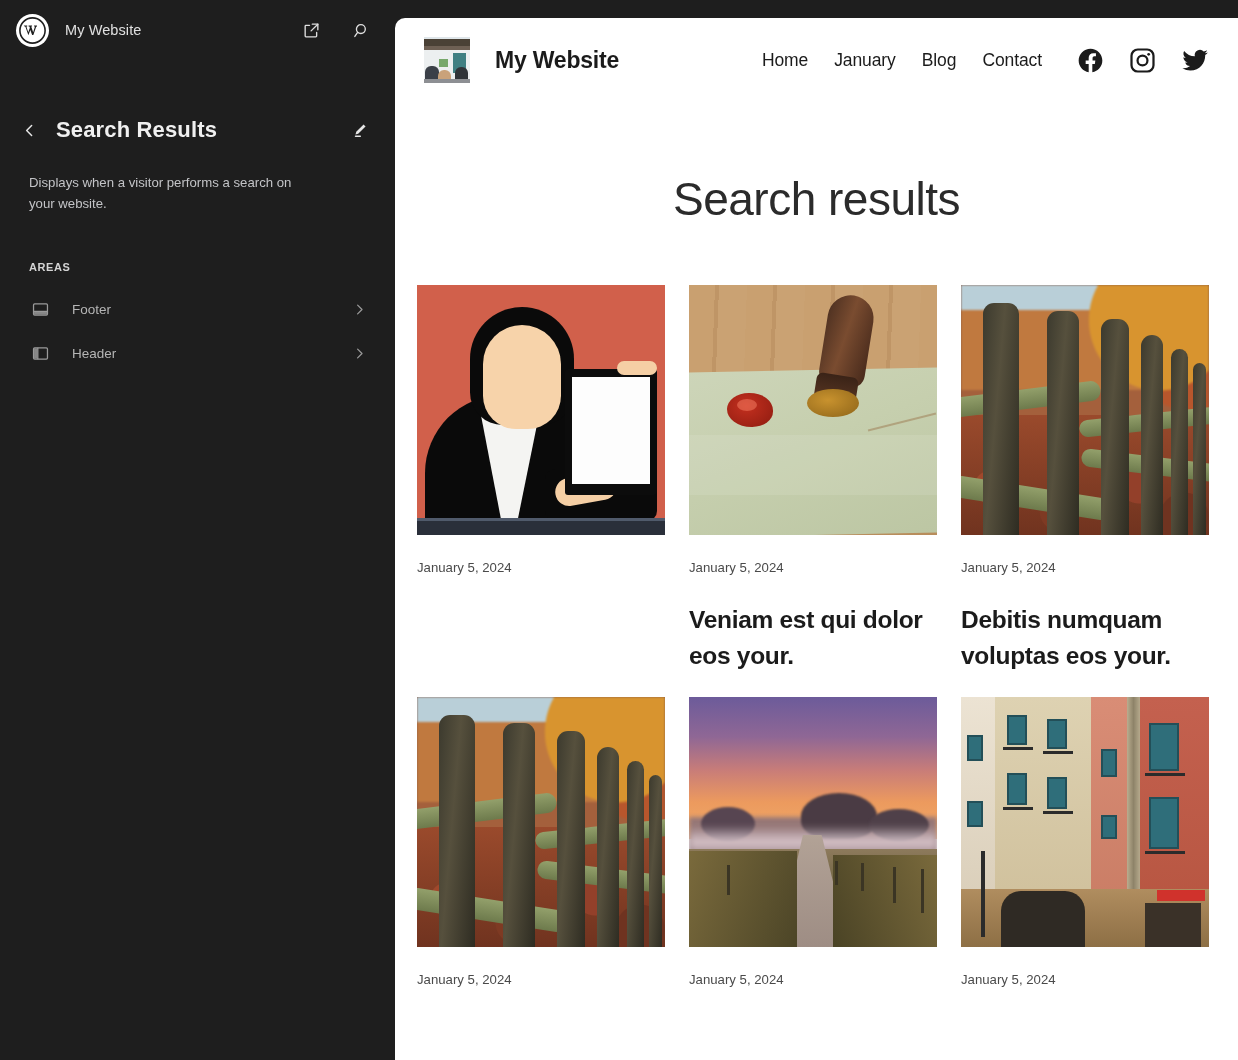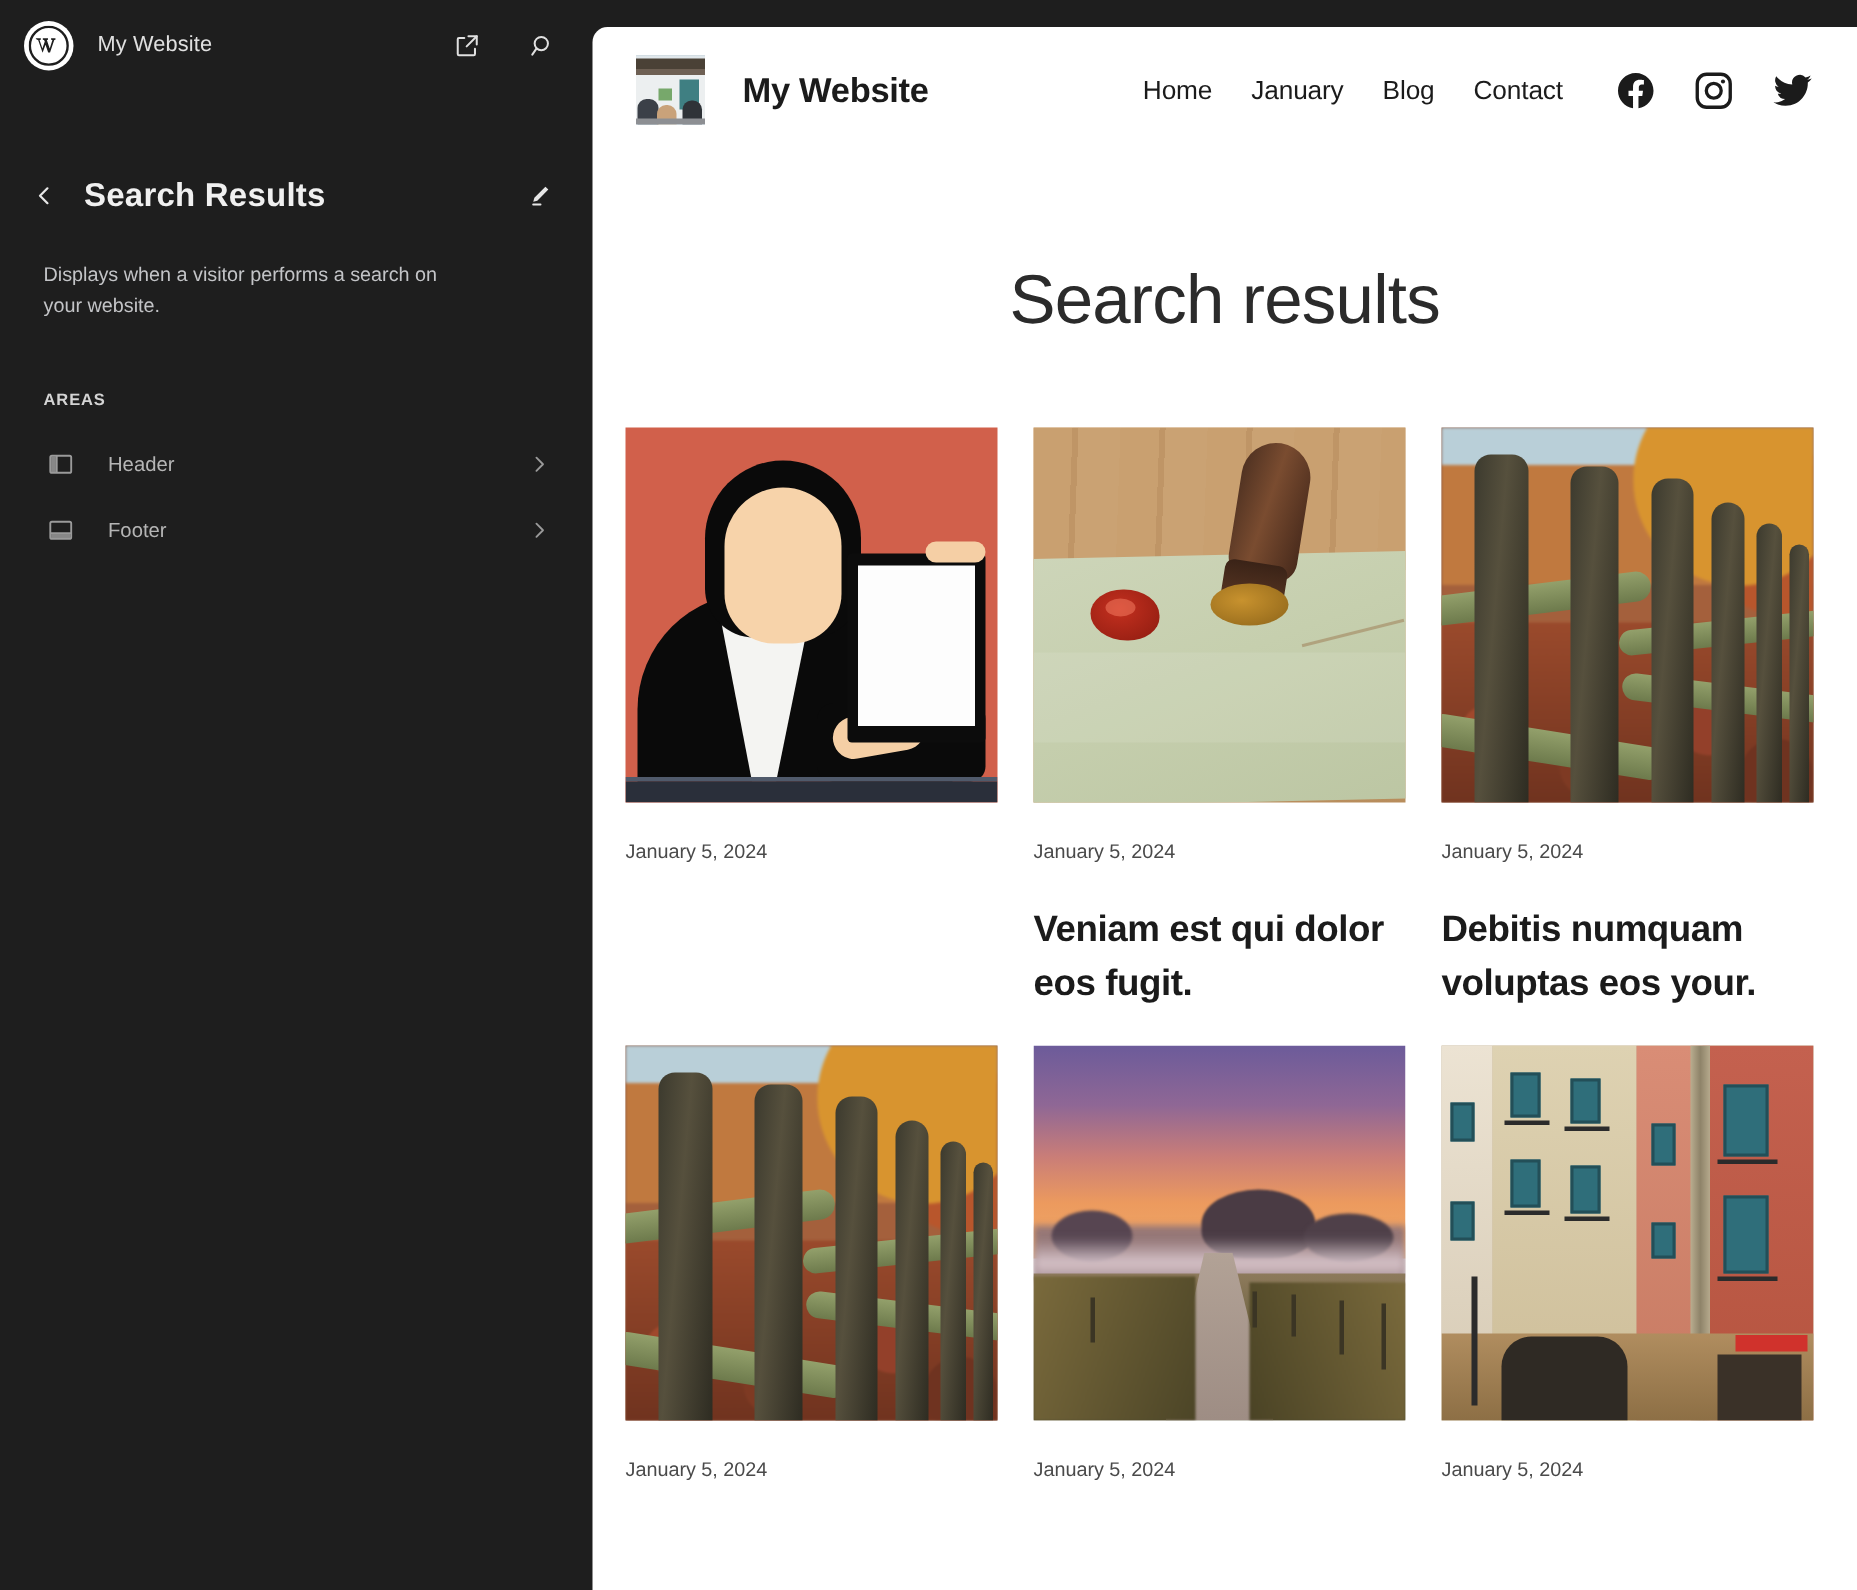--- a/index.html
+++ b/index.html
@@ -284,41 +284,41 @@
     <p class="sb-desc">Displays when a visitor performs a search on your website.</p>
 
     <div class="sb-section-label">AREAS</div>
 
     <div class="sb-list">
 
       <div class="sb-item">
         <span class="sb-item-icon">
           <svg width="19" height="19" viewBox="0 0 24 24" fill="none" stroke="currentColor" stroke-width="1.6">
             <rect x="3.2" y="4.8" width="17.6" height="14.4" rx="1.4"></rect>
-            <path d="M8.6 4.8v14.4" stroke-width="1.6"></path>
-            <rect x="3.9" y="5.5" width="4" height="13" fill="currentColor" stroke="none" opacity=".85"></rect>
+            <path d="M3.2 14.4h17.6"></path>
+            <rect x="3.9" y="15.1" width="16.2" height="3.4" fill="currentColor" stroke="none" opacity=".85"></rect>
           </svg>
         </span>
-        <span class="sb-item-label">Header</span>
+        <span class="sb-item-label">Footer</span>
         <span class="sb-item-chevron">
           <svg width="15" height="15" viewBox="0 0 24 24" fill="none" stroke="currentColor" stroke-width="2" stroke-linecap="round" stroke-linejoin="round">
             <path d="M9 5l7 7-7 7"></path>
           </svg>
         </span>
       </div>
 
       <div class="sb-item">
         <span class="sb-item-icon">
           <svg width="19" height="19" viewBox="0 0 24 24" fill="none" stroke="currentColor" stroke-width="1.6">
             <rect x="3.2" y="4.8" width="17.6" height="14.4" rx="1.4"></rect>
-            <path d="M3.2 14.4h17.6"></path>
-            <rect x="3.9" y="15.1" width="16.2" height="3.4" fill="currentColor" stroke="none" opacity=".85"></rect>
+            <path d="M8.6 4.8v14.4" stroke-width="1.6"></path>
+            <rect x="3.9" y="5.5" width="4" height="13" fill="currentColor" stroke="none" opacity=".85"></rect>
           </svg>
         </span>
-        <span class="sb-item-label">Footer</span>
+        <span class="sb-item-label">Header</span>
         <span class="sb-item-chevron">
           <svg width="15" height="15" viewBox="0 0 24 24" fill="none" stroke="currentColor" stroke-width="2" stroke-linecap="round" stroke-linejoin="round">
             <path d="M9 5l7 7-7 7"></path>
           </svg>
         </span>
       </div>
 
     </div>
   </aside>
 
@@ -396,21 +396,21 @@
             <span class="paper"></span>
               <span class="paper-sheen"></span>
             <span class="thread"></span>
             <span class="handle"></span>
               <span class="collar"></span>
               <span class="stamp-base"></span>
             <span class="wax"></span>
               <span class="wax-hi"></span>
           </div>
           <div class="post-date">January 5, 2024</div>
-          <h3 class="post-title">Veniam est qui dolor eos fugit.</h3>
+          <h3 class="post-title">Veniam est qui dolor eos your.</h3>
         </article>
 
         <article class="card">
           <div class="thumb art-fence">
             <span class="bg"></span>
               <span class="leaves"></span>
             <span class="rail" style="left:-10px; top:104px; width:150px; height:20px; transform:rotate(-7deg);"></span>
             <span class="rail" style="left:118px; top:128px; width:150px; height:17px; transform:rotate(-6deg);"></span>
             <span class="rail" style="left:-10px; top:202px; width:160px; height:22px; transform:rotate(9deg);"></span>
             <span class="rail" style="left:120px; top:172px; width:150px; height:18px; transform:rotate(7deg);"></span>

